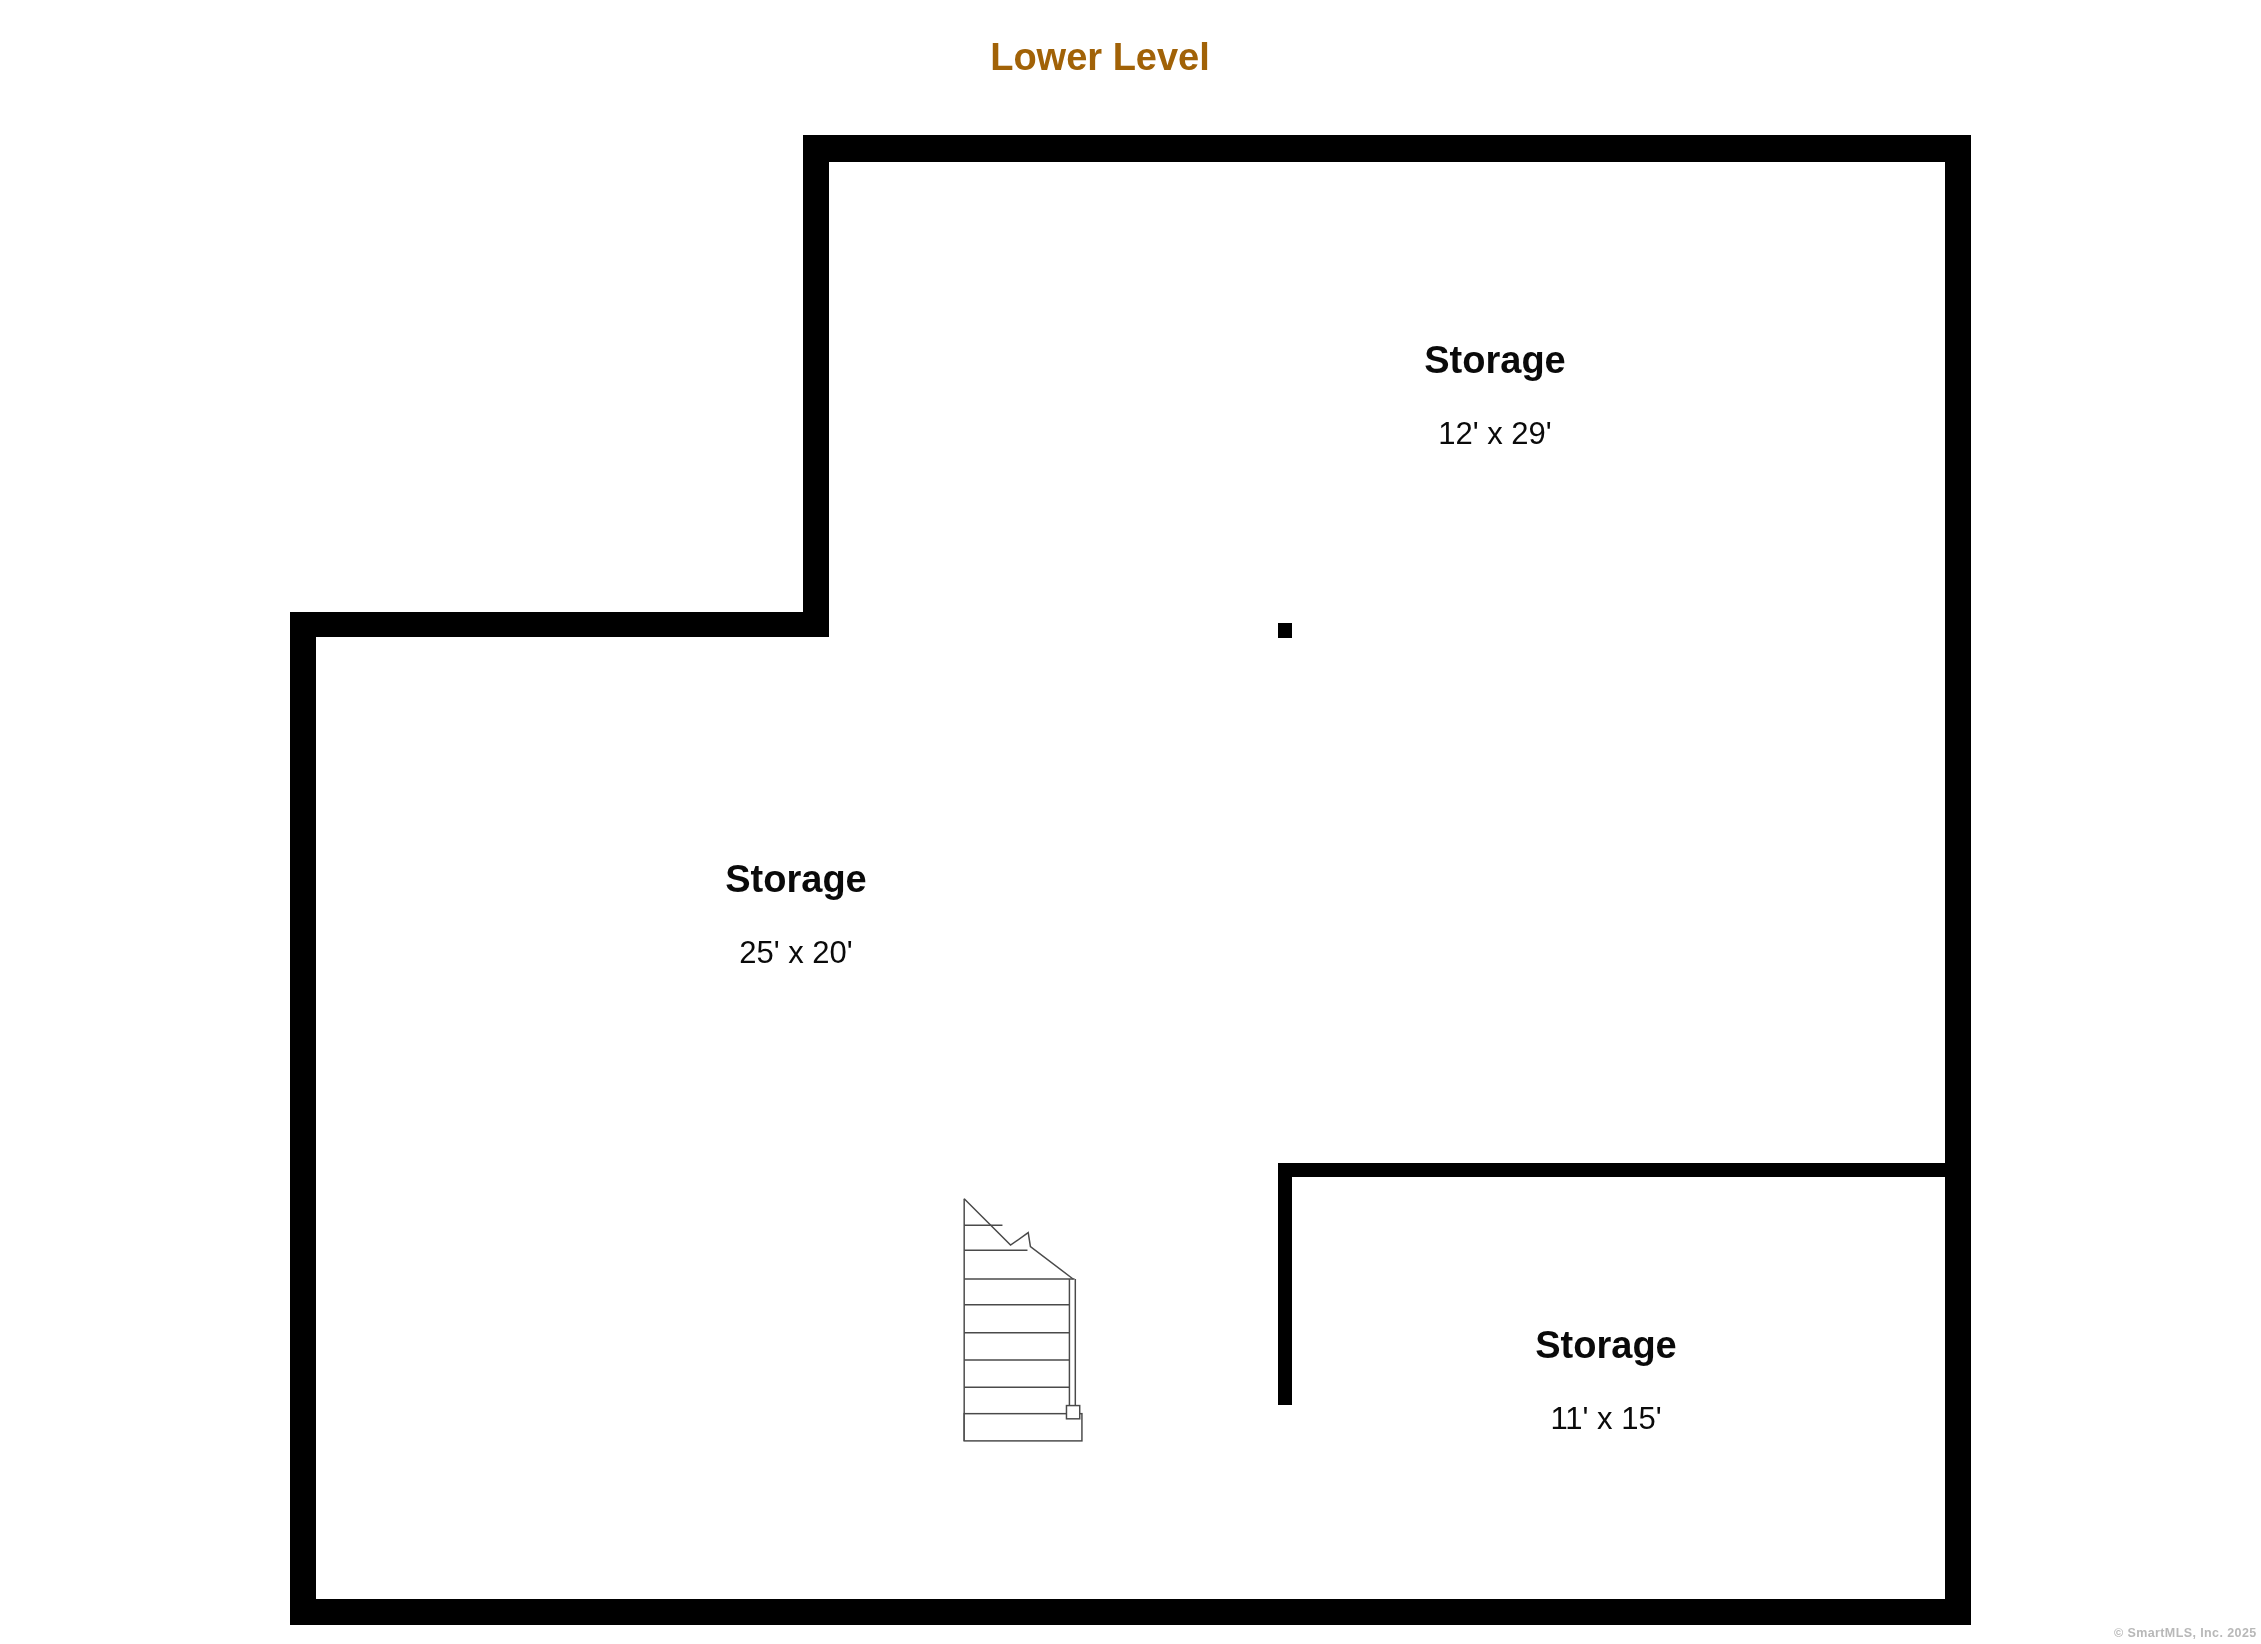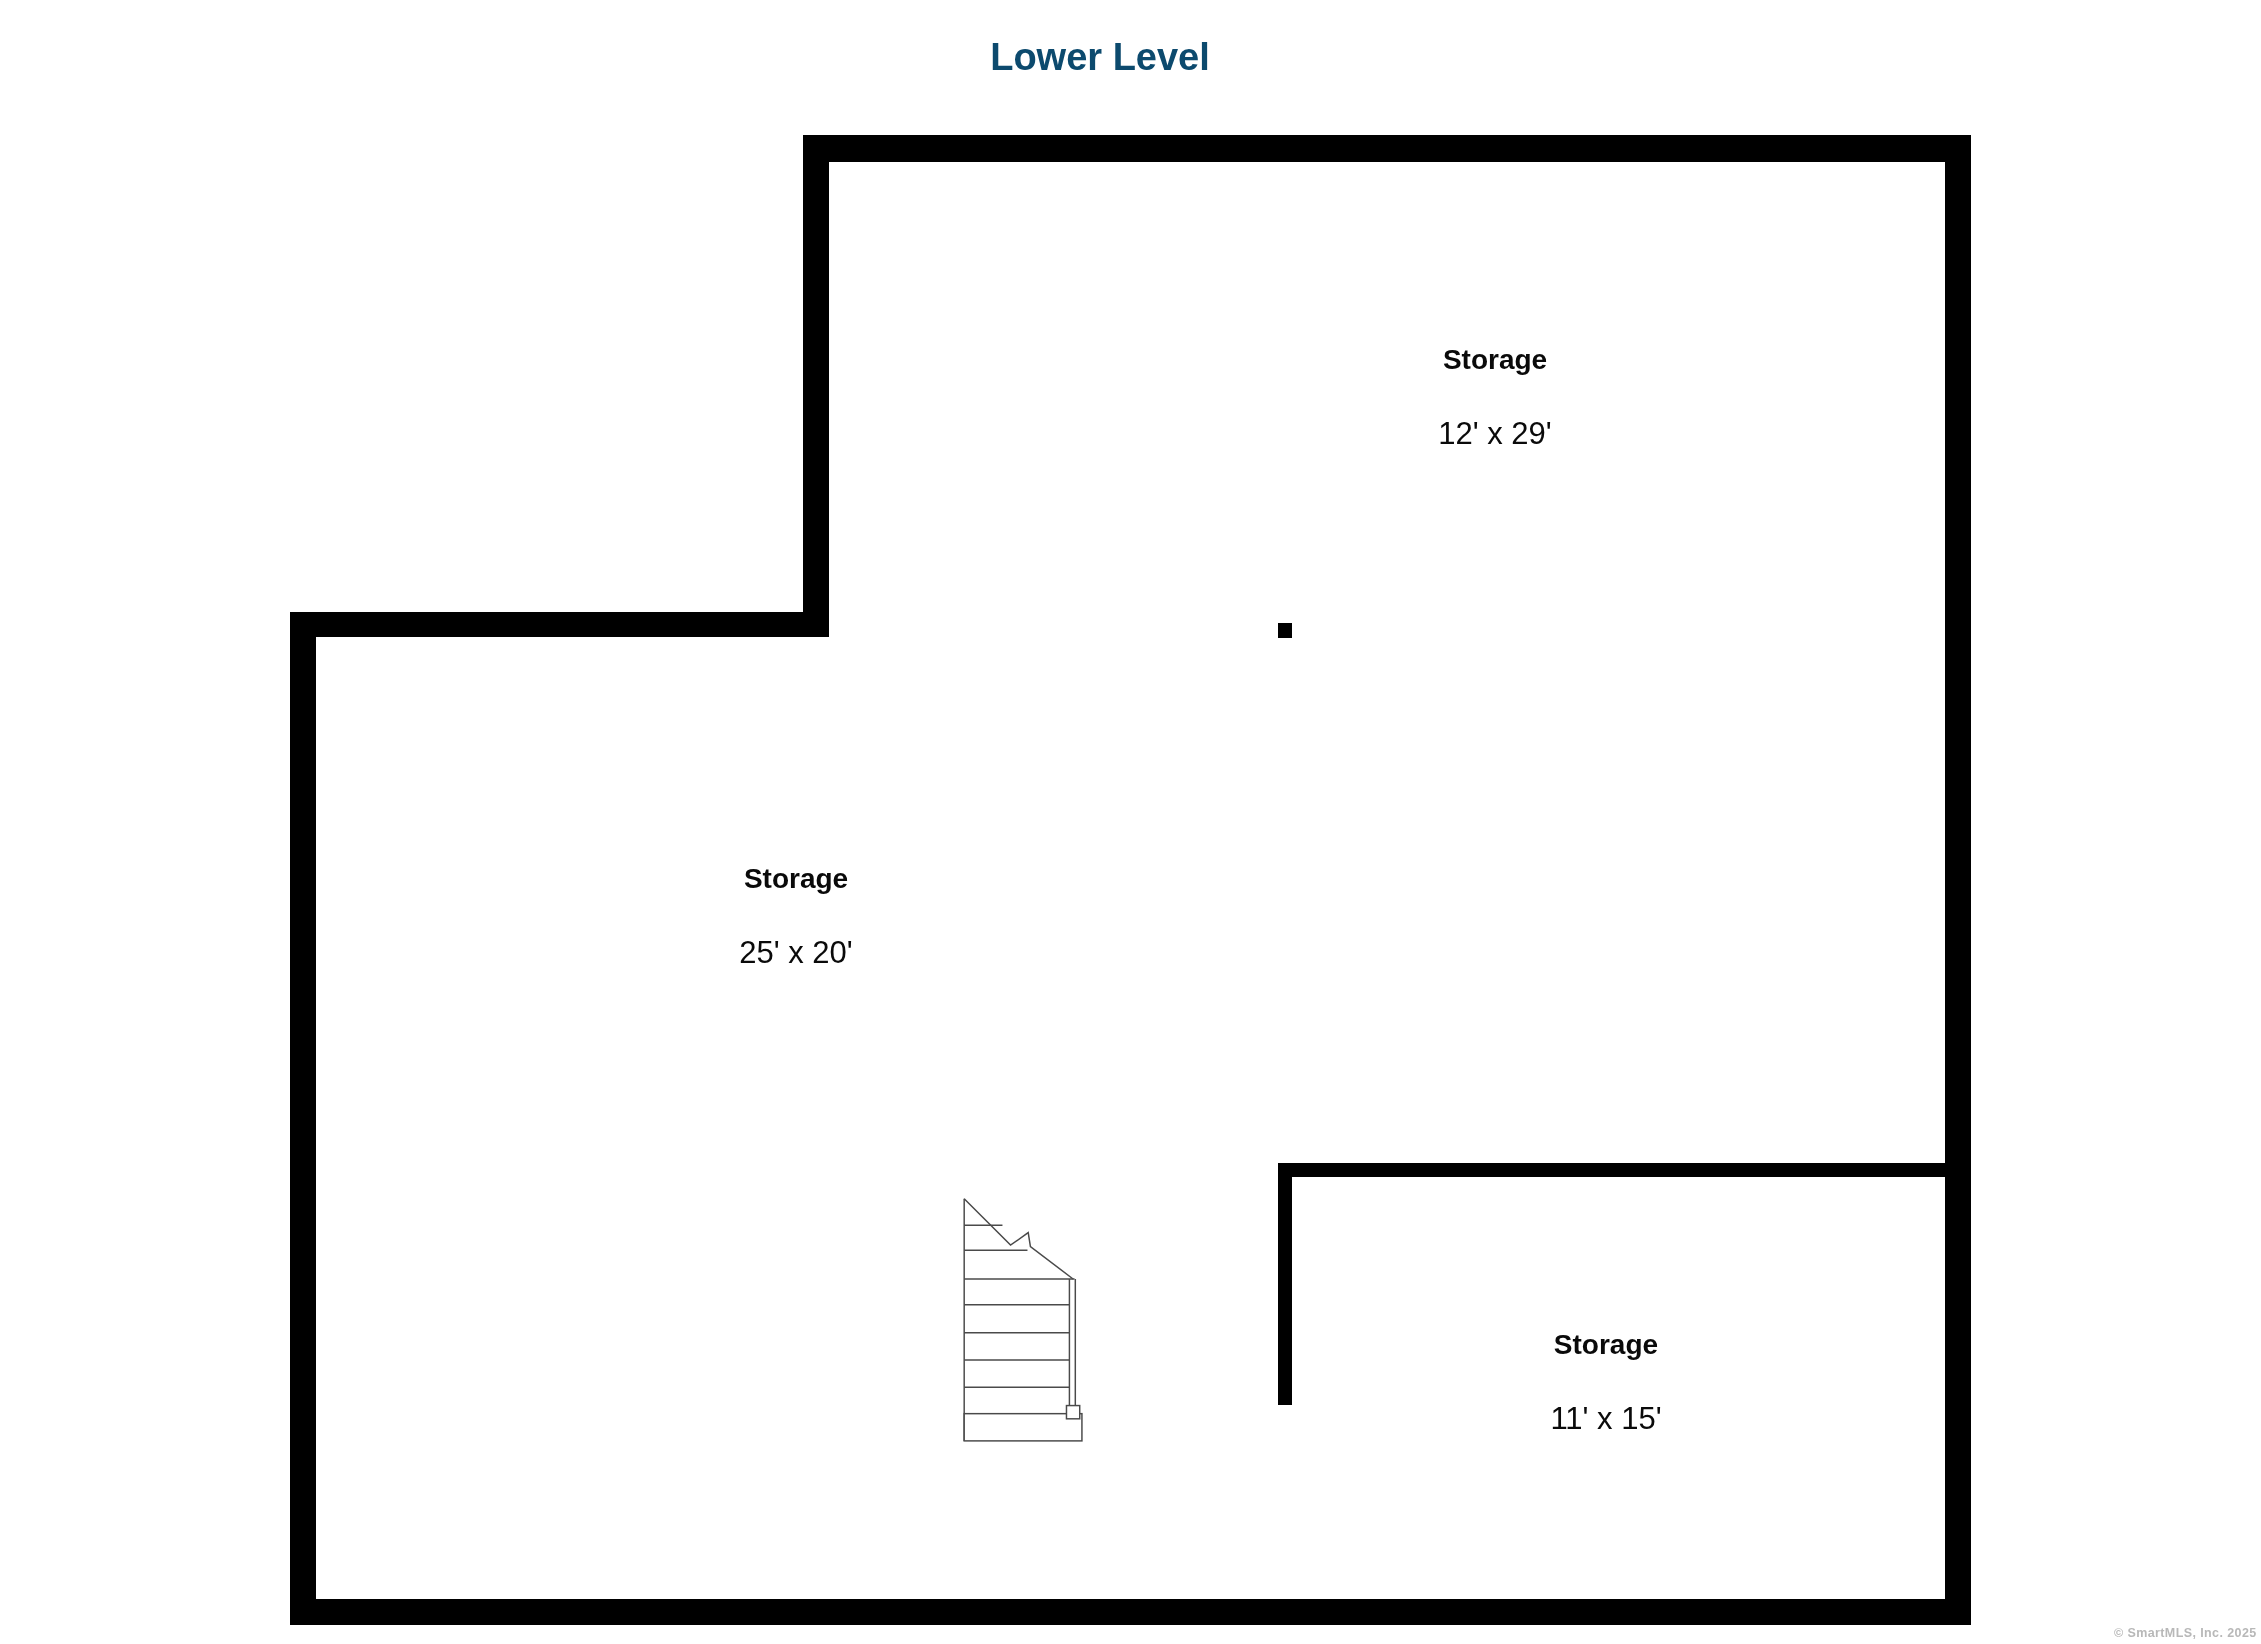--- a/index.html
+++ b/index.html
@@ -16,21 +16,21 @@
     overflow: hidden;
   }
   .plan-title {
     position: absolute;
     top: 37px;
     left: 1100px;
     transform: translateX(-50%);
     font-size: 38px;
     line-height: 41px;
     font-weight: 700;
-    color: #0c4a6e;
+    color: #a16207;
     white-space: nowrap;
   }
   .floor-plan-svg {
     position: absolute;
     top: 0;
     left: 0;
   }
   .wall {
     fill: var(--wall, #000000);
     shape-rendering: crispEdges;
@@ -49,21 +49,21 @@
     position: absolute;
     transform: translateX(-50%);
     display: flex;
     flex-direction: column;
     align-items: center;
     color: #0a0a0a;
     text-align: center;
     white-space: nowrap;
   }
   .room-name {
-    font-size: 28px;
+    font-size: 38px;
     line-height: 40px;
     font-weight: 700;
   }
   .room-dims {
     font-size: 31px;
     line-height: 35px;
     font-weight: 400;
     margin-top: 36px;
   }
   .copyright {

